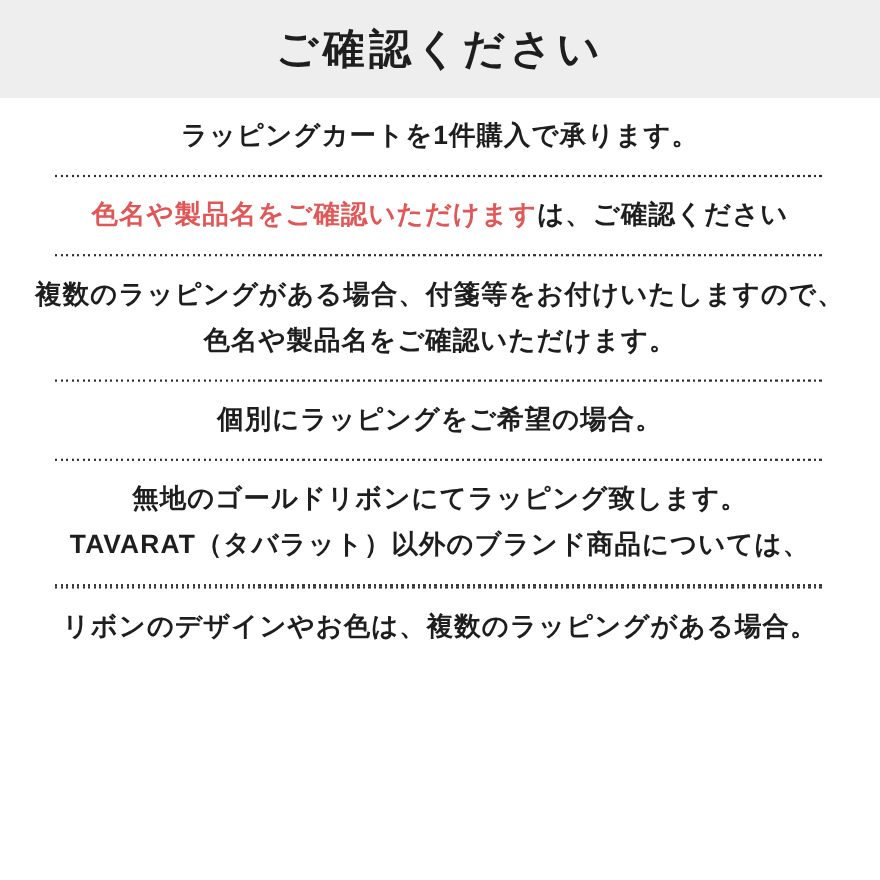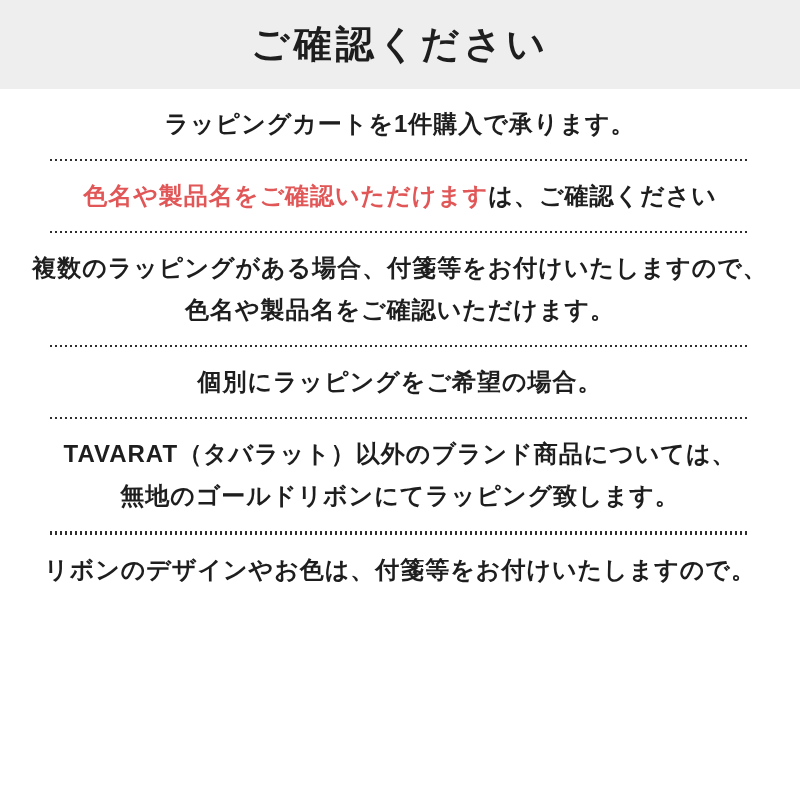--- a/index.html
+++ b/index.html
@@ -74,22 +74,22 @@
       <p class="notice-paragraph">
         <span class="line"><span class="run">複数のラッピングがある場合、付箋等をお付けいたしますので、</span></span>
         <span class="line"><span class="run">色名や製品名をご確認いただけます。</span></span>
       </p>
       <div class="dotted-divider"></div>
       <p class="notice-paragraph">
         <span class="line"><span class="run">個別にラッピングをご希望の場合。</span></span>
       </p>
       <div class="dotted-divider"></div>
       <p class="notice-paragraph">
+        <span class="line"><span class="run">無地のゴールドリボンにてラッピング致します。</span></span>
         <span class="line"><span class="run">TAVARAT（タバラット）以外のブランド商品については、</span></span>
-        <span class="line"><span class="run">無地のゴールドリボンにてラッピング致します。</span></span>
       </p>
       <div class="dotted-divider"></div>
       <div class="dotted-divider"></div>
       <p class="notice-paragraph">
-        <span class="line"><span class="run">リボンのデザインやお色は、付箋等をお付けいたしますので。</span></span>
+        <span class="line"><span class="run">リボンのデザインやお色は、複数のラッピングがある場合。</span></span>
       </p>
     </div>
 </div>
 
 </body></html>

